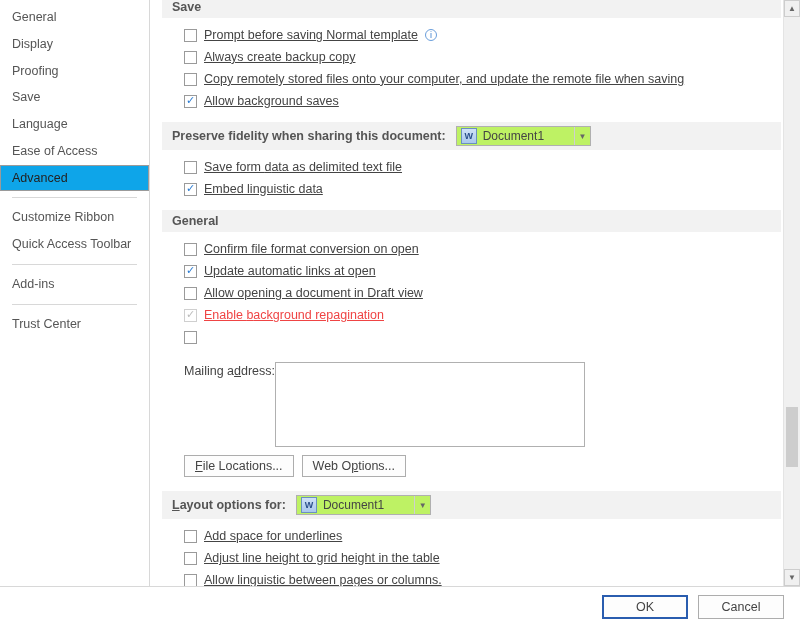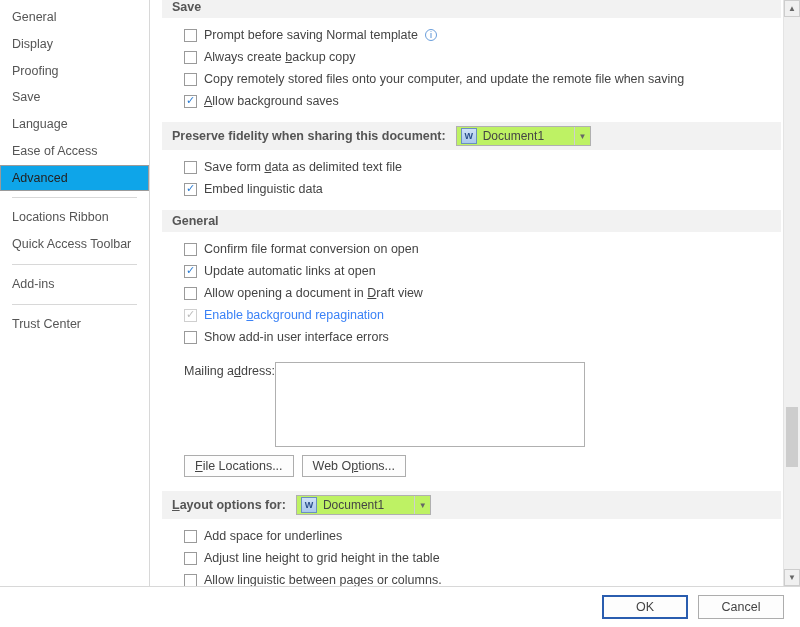--- a/index.html
+++ b/index.html
@@ -17,22 +17,22 @@
   .sb-thumb { position: absolute; left: 2px; right: 2px; top: 390px; height: 60px; background: #cdcdcd; }
   .section-header { background: #f2f2f2; padding: 4px 10px; font-weight: 600; color: #555; display: flex; align-items: center; gap: 10px; margin: 0 0 6px 0; }
   .section-header.tight-top { margin-top: 0; }
   .section-header .combo { font-weight: 400; }
   .opts { padding: 0 0 10px 22px; }
   .row { display: flex; align-items: center; gap: 7px; min-height: 22px; line-height: 1.45; }
   .check { width: 13px; height: 13px; border: 1px solid #9a9a9a; display: inline-flex; align-items: center; justify-content: center; background: #fff; flex-shrink: 0; }
   .check.disabled { border-color: #cfcfcf; }
   .check .mark { color: #2b7cd3; font-size: 11px; line-height: 1; transform: translateY(-1px); }
   .check.disabled .mark { color: #bcbcbc; }
-  .lbl { color: #444; }
-  .lbl.disabled { color: #3b82f6; }
+  .lbl { color: #444; text-decoration: underline; }
+  .lbl.disabled { color: #ef4444; }
   .lbl u { text-decoration: underline; }
   .info-icon { width: 12px; height: 12px; border-radius: 50%; border: 1px solid #6a9edb; color: #3a7ece; font-size: 9px; display: inline-flex; align-items: center; justify-content: center; line-height: 1; }
   .combo { display: inline-flex; align-items: center; border: 1px solid #b0b0b0; height: 20px; background: #bef264; }
   .combo .word-icon { width: 16px; height: 16px; margin: 0 4px; display: inline-block; background: linear-gradient(#cfe2f7, #a9c8ed); border: 1px solid #6a8fc0; position: relative; }
   .combo .word-icon::after { content: "W"; position: absolute; inset: 0; display: flex; align-items: center; justify-content: center; color: #2a4f8a; font-size: 9px; font-weight: 700; }
   .combo .ctext { padding: 0 30px 0 2px; font-size: 12px; color: #444; }
   .combo .caret { width: 16px; height: 100%; border-left: 1px solid #cfcfcf; display: flex; align-items: center; justify-content: center; color: #666; font-size: 8px; }
   .btn { border: 1px solid #adadad; background: #fdfdfd; padding: 3px 10px; font-size: 12.5px; color: #444; cursor: default; }
   .btn-row { display: flex; gap: 8px; padding: 8px 0 14px 22px; }
   .addr-wrap { display: flex; align-items: flex-start; padding-left: 22px; margin-top: 4px; }
@@ -49,21 +49,21 @@
 
   <div class="sidebar">
     <div class="nav-item">General</div>
     <div class="nav-item">Display</div>
     <div class="nav-item">Proofing</div>
     <div class="nav-item">Save</div>
     <div class="nav-item">Language</div>
     <div class="nav-item">Ease of Access</div>
     <div class="nav-item selected">Advanced</div>
     <hr class="nav-sep">
-    <div class="nav-item">Locations Ribbon</div>
+    <div class="nav-item">Customize Ribbon</div>
     <div class="nav-item">Quick Access Toolbar</div>
     <hr class="nav-sep">
     <div class="nav-item">Add-ins</div>
     <hr class="nav-sep">
     <div class="nav-item">Trust Center</div>
   </div>
 
   <div class="content-wrap">
     <div class="content">
 
@@ -132,21 +132,20 @@
           <span class="lbl">Allow opening a document in <u>D</u>raft view</span>
         </div>
         <div class="row">
           <span class="check disabled">
               <span class="mark">✓</span>
             </span>
           <span class="lbl disabled">Enable <u>b</u>ackground repagination</span>
         </div>
         <div class="row">
           <span class="check"></span>
-          <span class="lbl">Show add-in user interface errors</span>
         </div>
       </div>
       <div class="addr-wrap">
         <span class="addr-label">Mailing a<u>d</u>dress:</span>
         <textarea class="addr" value="" style=""></textarea>
       </div>
       <div class="btn-row">
         <button class="btn"><u>F</u>ile Locations...</button>
         <button class="btn">Web O<u>p</u>tions...</button>
       </div>

